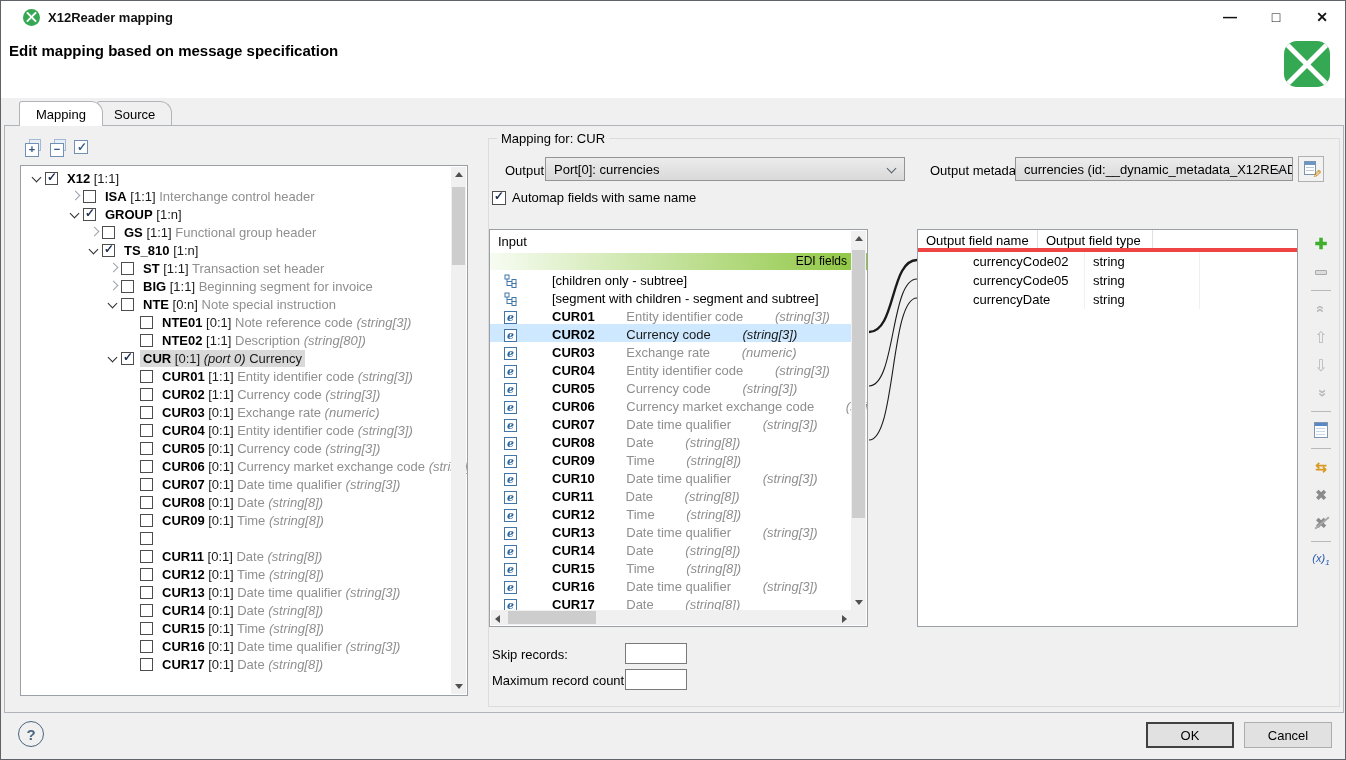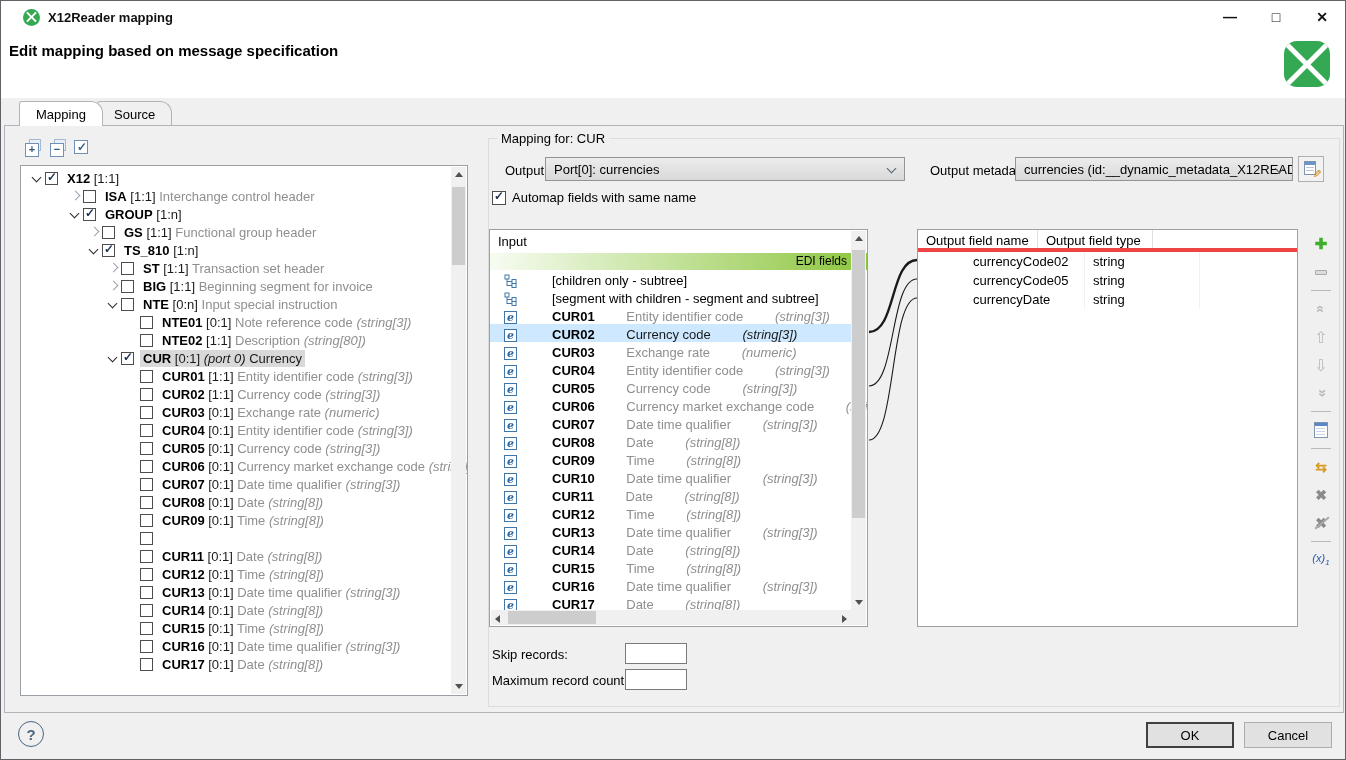--- a/index.html
+++ b/index.html
@@ -197,21 +197,21 @@
           <div class="tree-row">
             <span style="width: 84px; flex: 0 0 auto;"></span>
             <span class="chev col"></span>
             <span class="cb"></span>
             <span class="lbl"><b>BIG</b><span class="card"> [1:1]</span><span class="desc"> Beginning segment for invoice</span></span>
           </div>
           <div class="tree-row">
             <span style="width: 84px; flex: 0 0 auto;"></span>
             <span class="chev exp"></span>
             <span class="cb"></span>
-            <span class="lbl"><b>NTE</b><span class="card"> [0:n]</span><span class="desc"> Input special instruction</span></span>
+            <span class="lbl"><b>NTE</b><span class="card"> [0:n]</span><span class="desc"> Note special instruction</span></span>
           </div>
           <div class="tree-row">
             <span style="width: 103px; flex: 0 0 auto;"></span>
             <span class="chev "></span>
             <span class="cb"></span>
             <span class="lbl"><b>NTE01</b><span class="card"> [0:1]</span><span class="desc"> Note reference code</span><span class="ftype"> (string[3])</span></span>
           </div>
           <div class="tree-row">
             <span style="width: 103px; flex: 0 0 auto;"></span>
             <span class="chev "></span>

